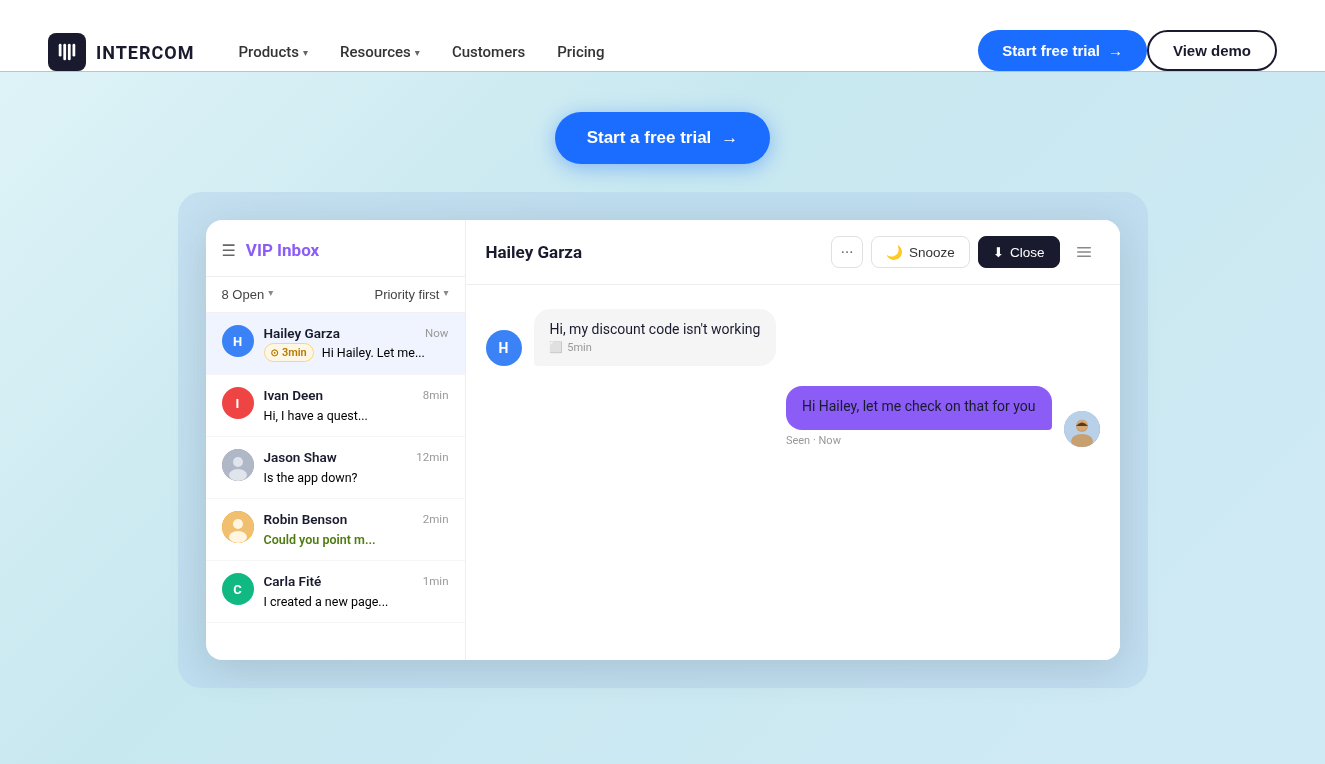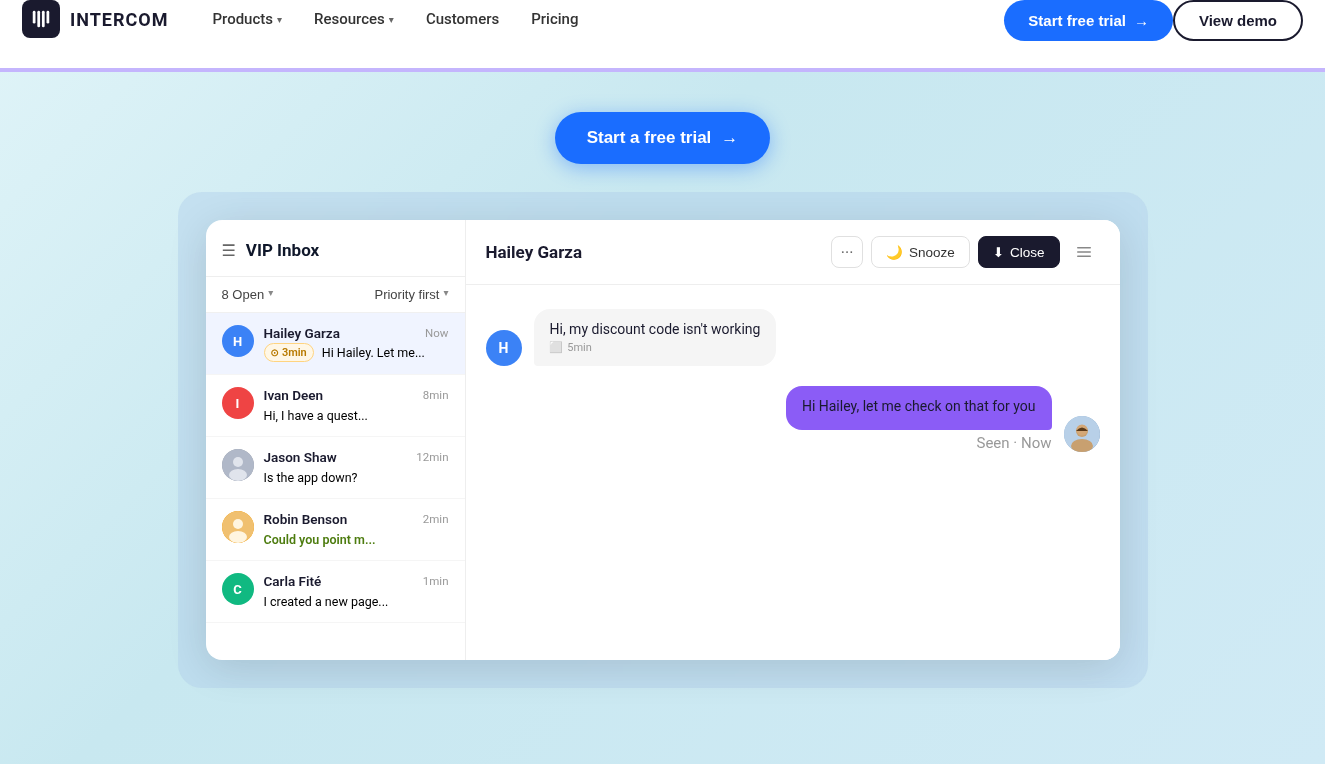--- a/index.html
+++ b/index.html
@@ -6,26 +6,26 @@
     body {
       font-family: -apple-system, BlinkMacSystemFont, 'Segoe UI', Roboto, sans-serif;
       background: linear-gradient(135deg, #e0f4f8 0%, #c8e8f0 40%, #d0eaf5 100%);
       min-height: 764px;
       overflow: hidden;
     }
 
     
     nav {
       display: flex;
-      align-items: flex-start;
+      align-items: flex-end;
       justify-content: space-between;
-      padding: 0 22px;
+      padding: 0 48px;
       height: 72px;
       background: white;
-      border-bottom: 4px solid #c4b5fd;
+      border-bottom: 1px solid #c4b5fd;
       position: relative;
       z-index: 10;
     }
     .nav-left {
       display: flex;
       align-items: center;
       gap: 32px;
     }
     .logo-wrap {
       display: flex;
@@ -157,21 +157,21 @@
       padding: 20px 16px 16px;
       border-bottom: 1px solid #eee;
     }
     .sidebar-header-icon {
       color: #666;
       font-size: 16px;
     }
     .sidebar-title {
       font-size: 17px;
       font-weight: 700;
-      color: #0f172a;
+      color: #8b5cf6;
     }
     .sidebar-filters {
       display: flex;
       align-items: center;
       justify-content: space-between;
       padding: 10px 16px;
       border-bottom: 1px solid #f0f0f0;
     }
     .filter-btn {
       display: flex;
@@ -368,24 +368,23 @@
     }
     .msg-meta {
       display: flex;
       align-items: center;
       gap: 4px;
       font-size: 11px;
       color: #999;
     }
     .msg-meta-icon { font-size: 11px; }
     .msg-seen {
-      font-size: 15px;
+      font-size: 11px;
       color: #999;
       margin-top: 4px;
-      text-align: right;
     }
     .agent-avatar-img {
       width: 36px;
       height: 36px;
       border-radius: 50%;
       background: linear-gradient(135deg, #a8c4e0 0%, #7a9bbe 100%);
       display: flex;
       align-items: center;
       justify-content: center;
       overflow: hidden;

